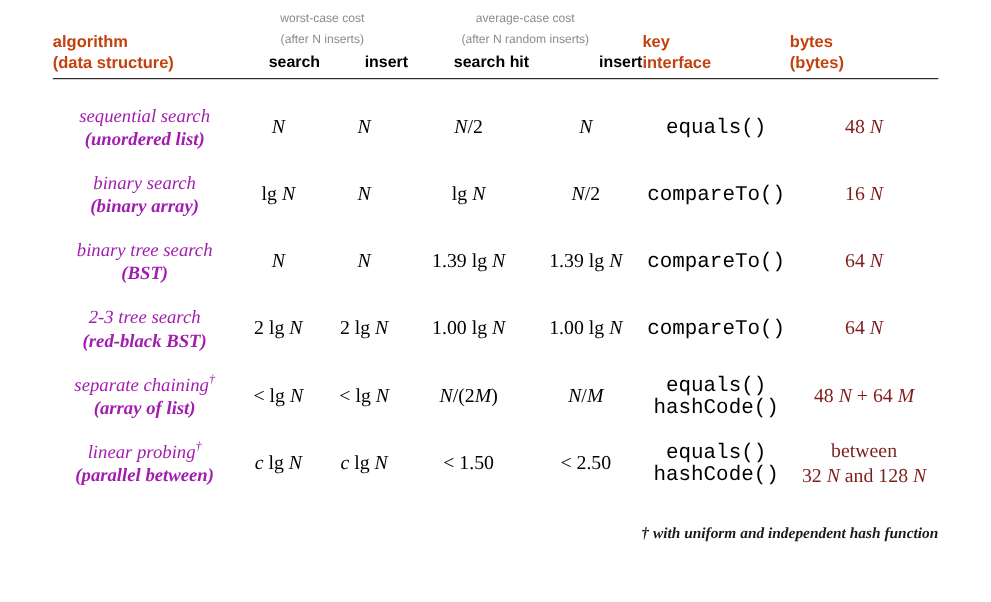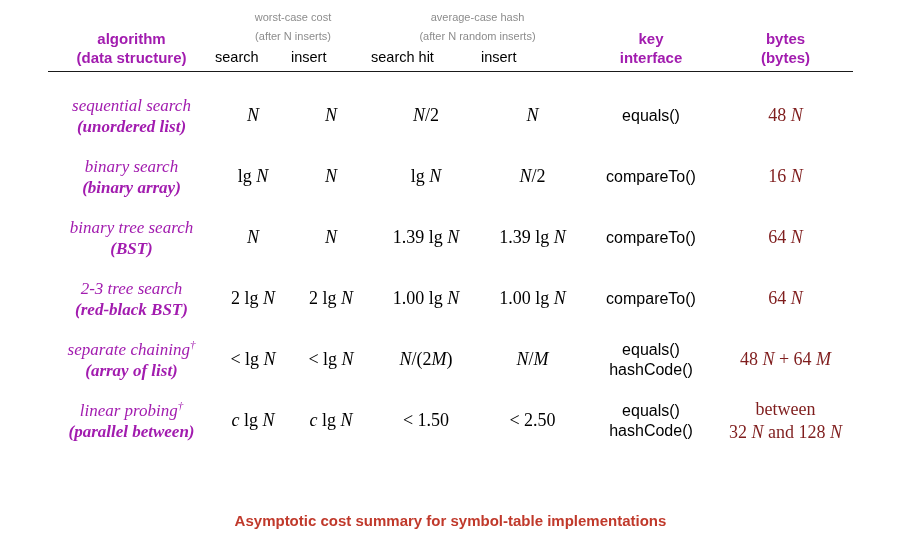--- a/index.html
+++ b/index.html
@@ -44,40 +44,40 @@
   thead td, thead th {
     padding: 0;
     vertical-align: bottom;
   }
 
   .hdr-main {
     font-family: "Liberation Sans", sans-serif;
     font-weight: bold;
     font-size: 15px;
     line-height: 19px;
-    text-align: center;
-    color: #a21caf;
+    text-align: left;
+    color: #c2410c;
     padding-bottom: 4px;
   }
 
   .hdr-group {
     font-family: "Liberation Sans", sans-serif;
     font-size: 11px;
     line-height: 19px;
     text-align: center;
     color: #8c8c8c;
     padding-bottom: 2px;
   }
 
   .hdr-sub {
     font-family: "Liberation Sans", sans-serif;
-    font-weight: normal;
+    font-weight: bold;
     font-size: 14.5px;
     line-height: 18px;
-    text-align: left;
+    text-align: right;
     color: #000000;
     padding-bottom: 5px;
   }
 
   tr.rule-row td {
     padding: 0;
   }
   .rule {
     height: 0;
     border-top: 1.6px solid #1a1a1a;
@@ -112,22 +112,22 @@
     font-family: "Liberation Serif", serif;
     font-size: 18px;
     line-height: 23px;
     text-align: center;
     color: #000000;
     white-space: nowrap;
   }
   .math i { font-style: italic; }
 
   .code {
-    font-family: Liberation Sans, sans-serif;
-    font-size: 16px;
+    font-family: Liberation Mono, monospace;
+    font-size: 19px;
     line-height: 20px;
     text-align: center;
     color: #000000;
   }
   .code span { display: block; }
 
   .mem {
     font-family: "Liberation Serif", serif;
     font-size: 18px;
     line-height: 23px;
@@ -184,21 +184,21 @@
       <tr>
         <td rowspan="2" class="hdr-main">
           <div>algorithm</div>
           <div>(data structure)</div>
         </td>
         <td colspan="2" class="hdr-group">
           <div>worst-case cost</div>
           <div>(after N inserts)</div>
         </td>
         <td colspan="2" class="hdr-group">
-          <div>average-case hash</div>
+          <div>average-case cost</div>
           <div>(after N random inserts)</div>
         </td>
         <td rowspan="2" class="hdr-main">
           <div>key</div>
           <div>interface</div>
         </td>
         <td rowspan="2" class="hdr-main">
           <div>bytes</div>
           <div>(bytes)</div>
         </td>
@@ -284,15 +284,15 @@
           <td class="math">&lt; 2.50</td>
           <td class="code">
             <span>equals()</span>
             <span>hashCode()</span>
           </td>
           <td class="mem"><span>between</span><span class="sub">32 <i>N</i> and 128 <i>N</i></span></td>
         </tr>
       </tbody>
   </table>
 
-  <div id="caption">Asymptotic cost summary for symbol-table implementations</div>
+  <div id="footnote">† with uniform and independent hash function</div>
 
 </div>
 
 </body></html>

